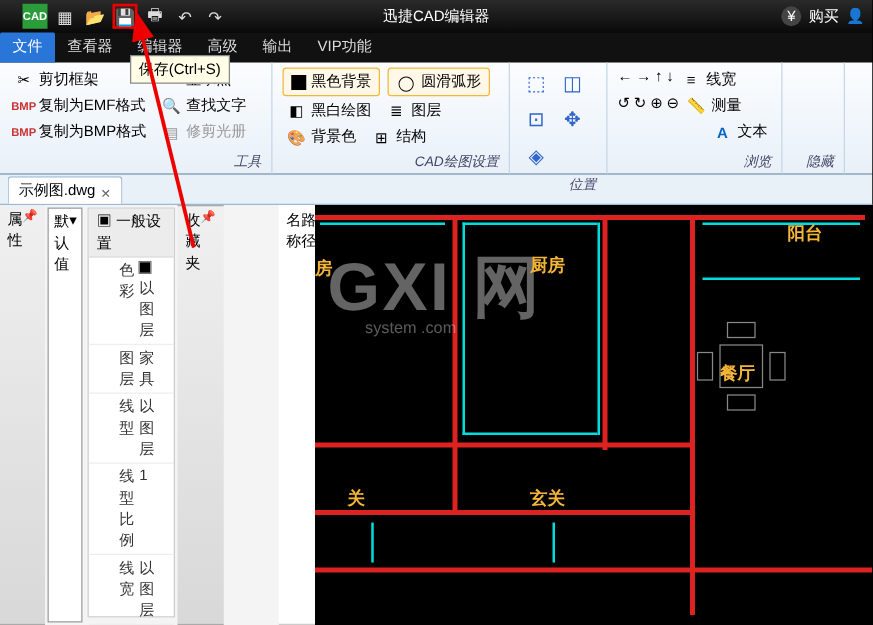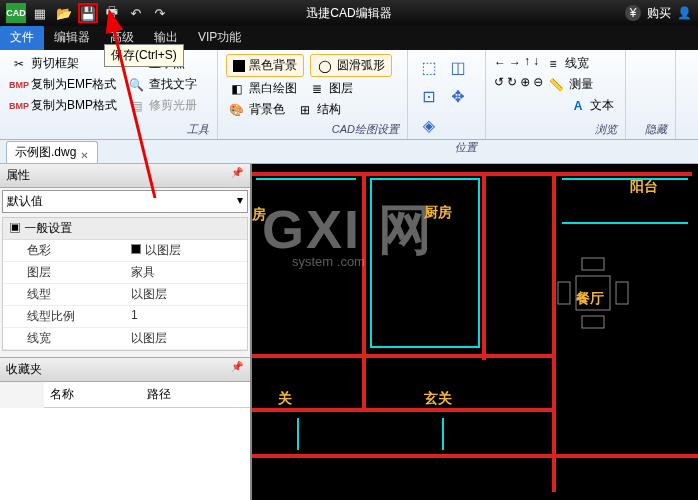--- a/index.html
+++ b/index.html
@@ -1,20 +1,20 @@
 <!DOCTYPE html>
 <html><head>
 <meta charset="utf-8">
 <style>
 * { margin: 0; padding: 0; box-sizing: border-box; font-family: "Microsoft YaHei", sans-serif; }
 body { width: 698px; height: 500px; background: #000; overflow: hidden; position: relative; }
 
 
 .titlebar { height: 26px; background: linear-gradient(#2a2a2a, #0a0a0a); display: flex; align-items: center; color: #fff; font-size: 12px; position: relative; }
-.titlebar .qat { display: flex; gap: 4px; padding: 0 6px; align-items: flex-end; }
+.titlebar .qat { display: flex; gap: 4px; padding: 0 18px; align-items: flex-end; }
 .titlebar .qat-btn { width: 20px; height: 20px; display: flex; align-items: center; justify-content: center; font-size: 13px; color: #ddd; cursor: pointer; }
 .titlebar .title { position: absolute; left: 50%; transform: translateX(-50%); color: #fff; }
 .titlebar .right { margin-left: auto; display: flex; align-items: center; gap: 6px; padding-right: 6px; }
 .qat-save { border: 2px solid #e00; background: rgba(200,0,0,.2); }
 
 
 .menutabs { height: 24px; background: #111; display: flex; align-items: flex-end; font-size: 12px; }
 .tab { padding: 4px 10px; color: #ddd; cursor: pointer; }
 .tab.active { background: #2a75d8; color: #fff; border-radius: 3px 3px 0 0; }
 
@@ -35,21 +35,21 @@
 
 .arrow-overlay { position: absolute; left: 95px; top: 8px; z-index: 60; pointer-events: none; }
 
 
 .doctabs { height: 24px; background: #e8f0f8; border-bottom: 1px solid #9cb8d4; display: flex; align-items: center; padding: 0 6px; font-size: 12px; }
 .doctab { background: #fff; border: 1px solid #9cb8d4; border-bottom: none; padding: 2px 8px; border-radius: 3px 3px 0 0; display: flex; align-items: flex-end; gap: 4px; }
 .doctab .x { font-size: 10px; color: #666; cursor: pointer; }
 
 
 .main { display: flex; height: calc(500px - 26px - 24px - 90px - 24px); }
-.sidepanel { width: 252px; background: #f4f4f4; border-right: 2px solid #888; display: flex; flex-direction: column; font-size: 12px; }
+.sidepanel { width: 252px; background: #f4f4f4; border-right: 2px solid #888; display: flex; flex-direction: row; font-size: 12px; }
 .panel-hdr { background: linear-gradient(#f0f0f0,#d8d8d8); border-bottom: 1px solid #aaa; padding: 3px 6px; display: flex; justify-content: space-between; }
 .pin { font-size: 10px; }
 .prop-sel { background: #fff; border: 1px solid #999; margin: 2px; padding: 2px 4px; display: flex; justify-content: space-between; }
 .prop-grid { background: #fff; border: 1px solid #ccc; margin: 2px 2px 6px; }
 .prop-cat { background: #ececec; padding: 2px 6px; border-bottom: 1px solid #ddd; }
 .prop-row { display: flex; border-bottom: 1px solid #eee; }
 .prop-row .k { width: 50%; padding: 2px 6px 2px 24px; color: #333; }
 .prop-row .v { width: 50%; padding: 2px 6px; color: #333; }
 .fav-hdr { background: linear-gradient(#f0f0f0,#d8d8d8); border-top: 1px solid #aaa; border-bottom: 1px solid #aaa; padding: 3px 6px; display: flex; justify-content: space-between; }
 .fav-cols { display: flex; padding: 4px 6px; background: #fff; border-bottom: 1px solid #ccc; margin-left: 44px; }
@@ -82,20 +82,21 @@
     <span style="background:#444;border-radius:50%;width:16px;height:16px;display:inline-flex;align-items:center;justify-content:center;">¥</span>
     <span>购买</span>
     <span>👤</span>
   </div>
 </div>
 
 <div class="tooltip">保存(Ctrl+S)</div>
 
 <div class="menutabs">
   <span class="tab active">文件</span>
+  <span class="tab">查看器</span>
   <span class="tab">编辑器</span>
   <span class="tab">高级</span>
   <span class="tab">输出</span>
   <span class="tab">VIP功能</span>
 </div>
 
 <div class="ribbon">
   <div class="rgroup" style="width:218px;">
     <div class="rrow">
       <div class="rcol">

